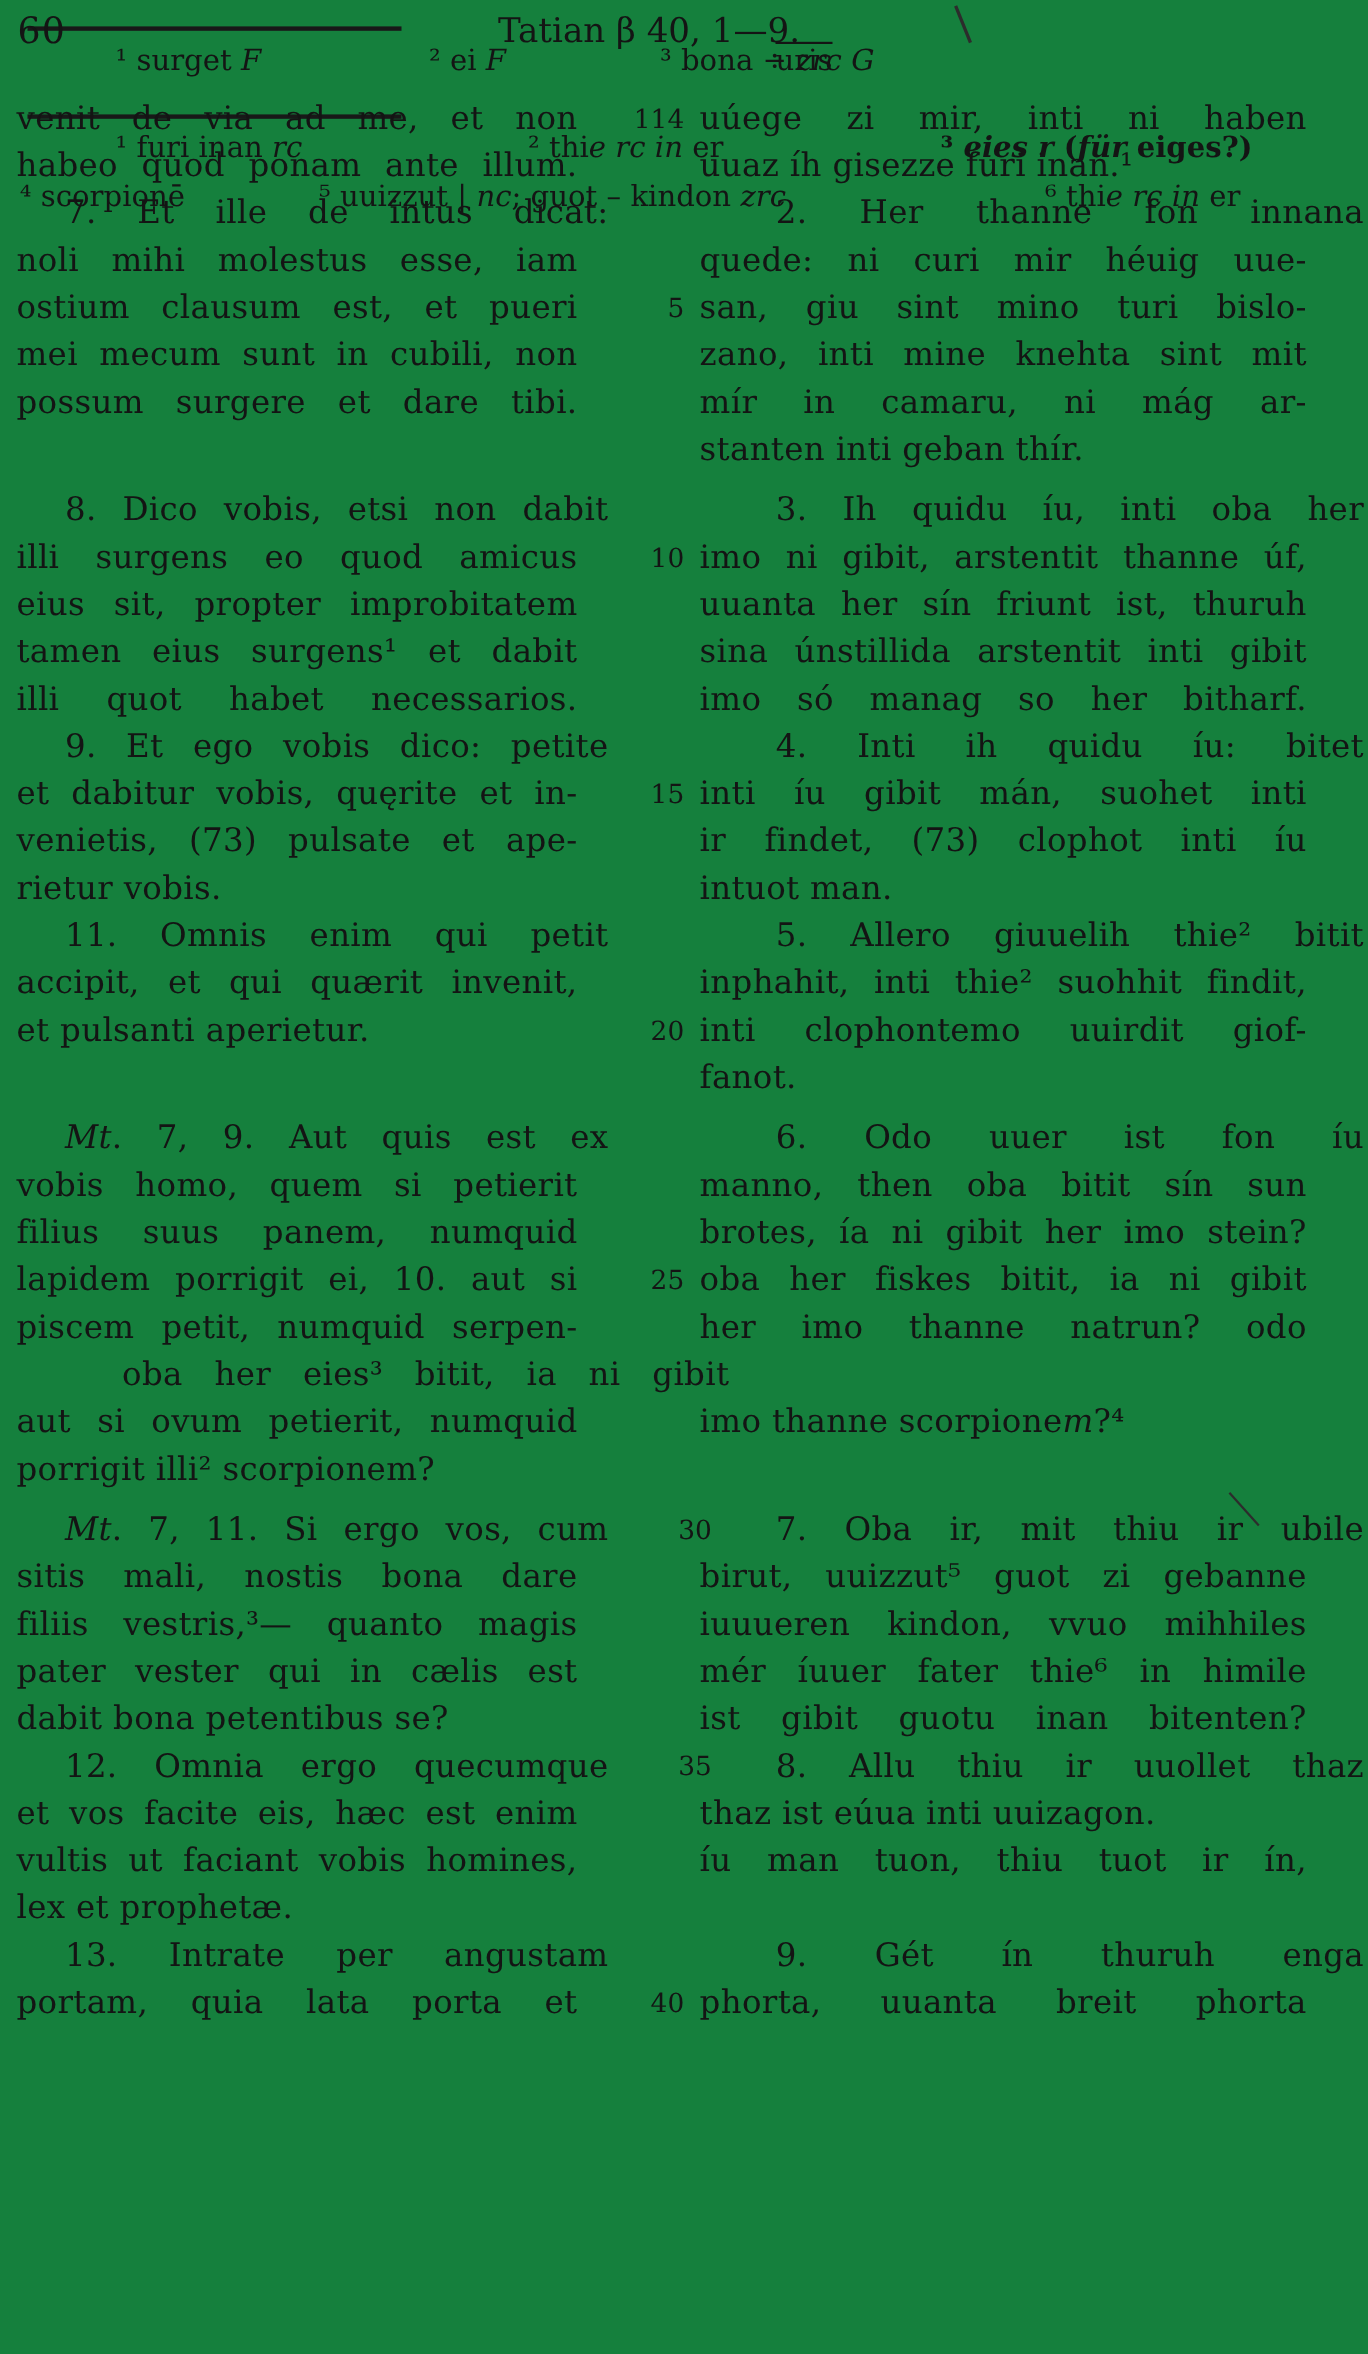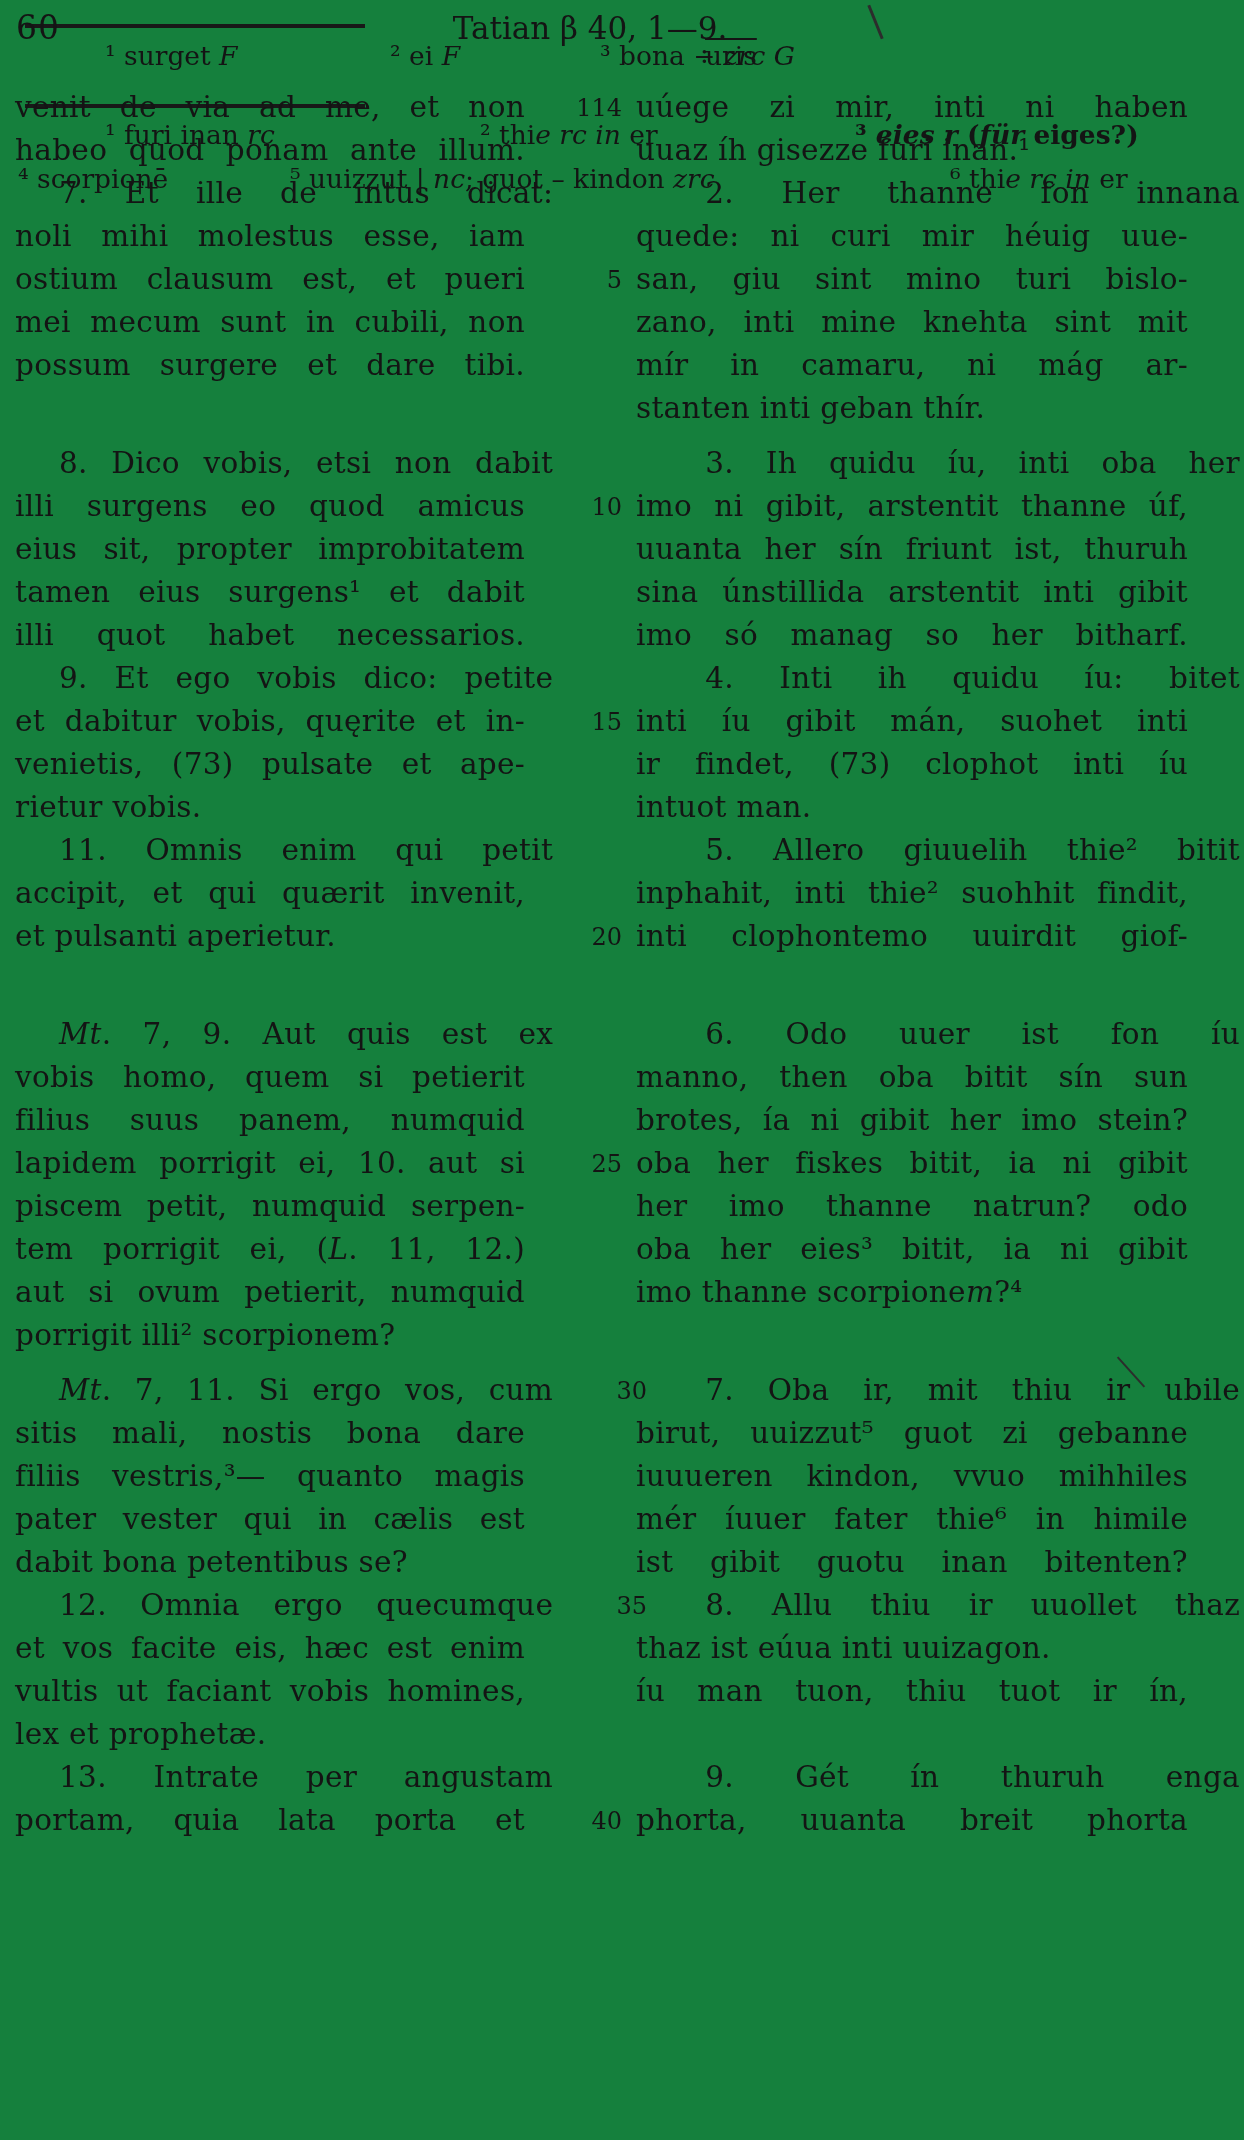--- a/index.html
+++ b/index.html
@@ -154,20 +154,21 @@
         <div class="cell cr">inphahit, inti thie² suohhit findit,</div>
       </div>
       <div class="row">
         <div class="cell cl endp">et pulsanti aperietur.</div>
         <div class="gut">20</div>
         <div class="cell cr">inti clophontemo uuirdit giof-</div>
       </div>
       <div class="row">
         <div class="cell cl endp"></div>
         <div class="gut"></div>
+        <div class="cell cr endp">fanot.</div>
       </div>
       <div class="row gap">
         <div class="cell cl ind"><i>Mt</i>. 7, 9. Aut quis est ex</div>
         <div class="gut"></div>
         <div class="cell cr ind">6. Odo uuer ist fon íu</div>
       </div>
       <div class="row">
         <div class="cell cl">vobis homo, quem si petierit</div>
         <div class="gut"></div>
         <div class="cell cr">manno, then oba bitit sín sun</div>
@@ -181,21 +182,20 @@
         <div class="cell cl">lapidem porrigit ei, 10. aut si</div>
         <div class="gut">25</div>
         <div class="cell cr">oba her fiskes bitit, ia ni gibit</div>
       </div>
       <div class="row">
         <div class="cell cl">piscem petit, numquid serpen-</div>
         <div class="gut"></div>
         <div class="cell cr">her imo thanne natrun? odo</div>
       </div>
       <div class="row">
-        <div class="cell cl">tem porrigit ei, (<i>L</i>. 11, 12.)</div>
         <div class="gut"></div>
         <div class="cell cr">oba her eies³ bitit, ia ni gibit</div>
       </div>
       <div class="row">
         <div class="cell cl">aut si ovum petierit, numquid</div>
         <div class="gut"></div>
         <div class="cell cr endp">imo thanne scorpione<i>m</i>?⁴</div>
       </div>
       <div class="row">
         <div class="cell cl endp">porrigit illi² scorpionem?</div>

